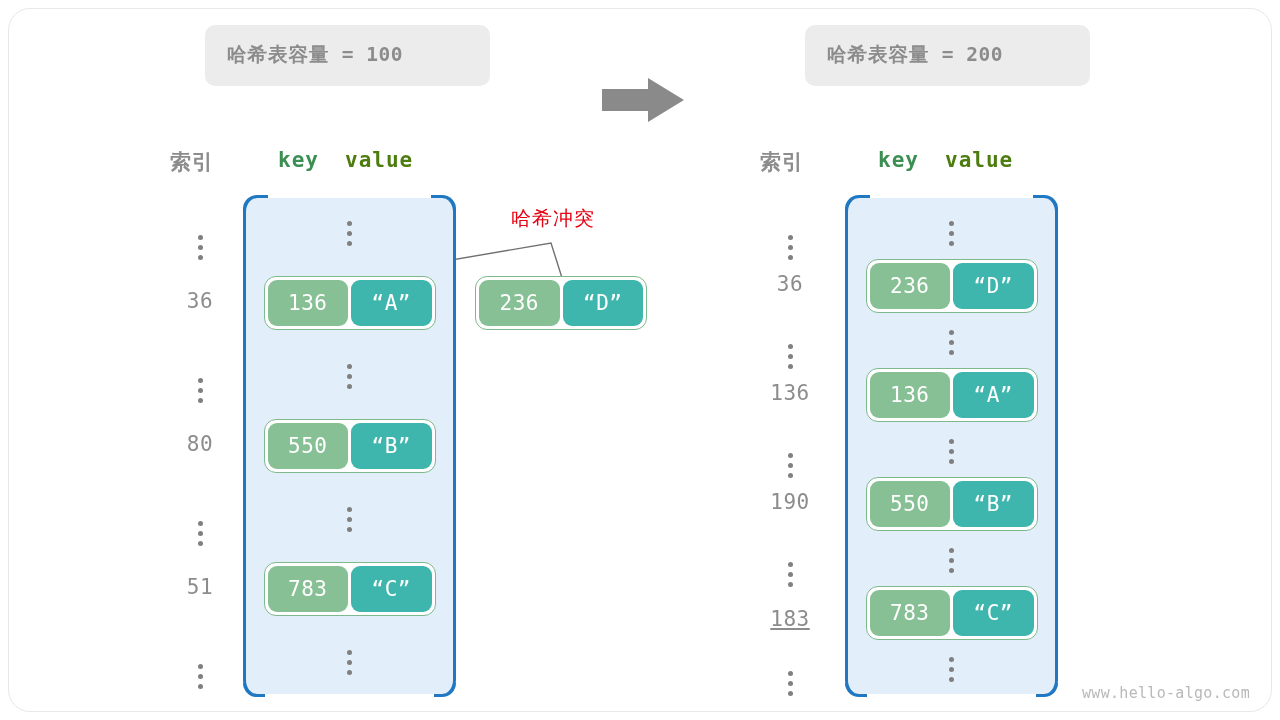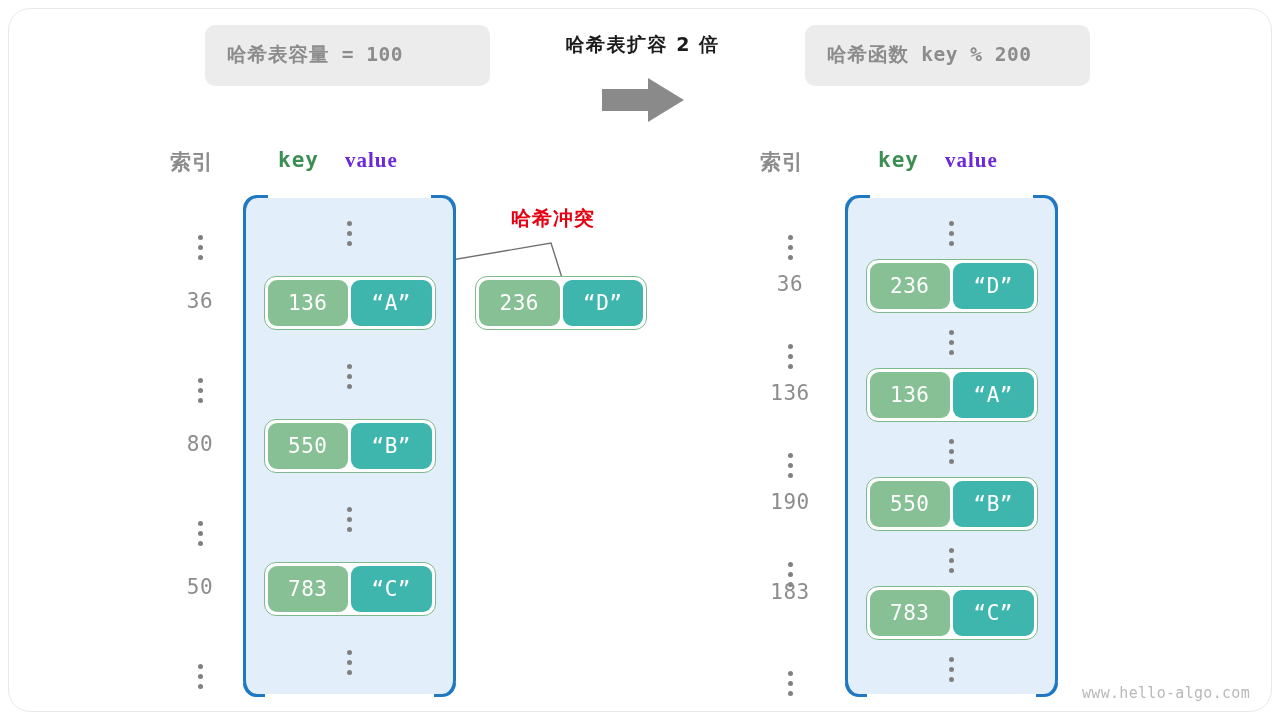--- a/index.html
+++ b/index.html
@@ -70,21 +70,21 @@
   .col-header {
     position: absolute;
     font-family: "DejaVu Sans Mono", "Liberation Mono", monospace;
     font-size: 21px;
     font-weight: bold;
     letter-spacing: 1px;
     white-space: nowrap;
   }
   .hdr-index { color: #8c8c8c; font-family: "DejaVu Sans","Liberation Sans",sans-serif; }
   .hdr-key   { color: #3c8f52; }
-  .hdr-value { color: #6d28d9; font-family: Liberation Serif, serif; }
+  .hdr-value { color: #4d7c0f; }
 
   
   .index-col {
     position: absolute;
     width: 80px;
   }
   .index-cell {
     position: absolute;
     left: 0; width: 80px;
     text-align: center;
@@ -176,21 +176,21 @@
   }
 
   
   #collision-label {
     position: absolute;
     left: 488px; top: 205px;
     width: 130px;
     text-align: center;
     color: #e60012;
     font-size: 20px;
-    font-weight: bold;
+    font-weight: normal;
     letter-spacing: 1px;
   }
   #leader-lines { position: absolute; left: 0; top: 0; pointer-events: none; }
 
   
   #watermark {
     position: absolute;
     right: 30px; bottom: 18px;
     color: #b9b9b9;
     font-family: "DejaVu Sans Mono", "Liberation Mono", monospace;
@@ -205,25 +205,24 @@
   <div id="frame"></div>
 
   <div class="info-box" id="info-left">
     <div class="info-line">
       <span class="cjk">哈希表容量</span><span> = 100</span>
     </div>
   </div>
 
   <div class="info-box" id="info-right">
     <div class="info-line">
-      <span class="cjk">哈希函数</span><span> key % 200</span>
+      <span class="cjk">哈希表容量</span><span> = 200</span>
     </div>
   </div>
 
-  <div id="center-title">哈希表扩容 2 倍</div>
 
   <div id="arrow-wrap">
     <svg width="86" height="48" viewBox="0 0 86 48">
       <polygon points="2,13 48,13 48,2 84,24 48,46 48,35 2,35" fill="#8a8a8a"></polygon>
     </svg>
   </div>
 
   <svg id="leader-lines" width="1280" height="720">
     <polyline points="352,277 551,243 563,281" fill="none" stroke="#707070" stroke-width="1.4"></polyline>
   </svg>
@@ -244,21 +243,21 @@
           <i style="width:5px;height:5px;border-radius:50%;background:#808080;display:block;"></i>
           <i style="width:5px;height:5px;border-radius:50%;background:#808080;display:block;"></i>
           <i style="width:5px;height:5px;border-radius:50%;background:#808080;display:block;"></i>
         </span></div>
       <div class="index-cell" style="top: 235.5px;">80</div>
       <div class="index-cell" style="top: 311px;"><span style="display:inline-flex;flex-direction:column;gap:5px;align-items:center;">
           <i style="width:5px;height:5px;border-radius:50%;background:#808080;display:block;"></i>
           <i style="width:5px;height:5px;border-radius:50%;background:#808080;display:block;"></i>
           <i style="width:5px;height:5px;border-radius:50%;background:#808080;display:block;"></i>
         </span></div>
-      <div class="index-cell" style="top: 378.5px;">50</div>
+      <div class="index-cell" style="top: 378.5px;">51</div>
       <div class="index-cell" style="top: 454px;"><span style="display:inline-flex;flex-direction:column;gap:5px;align-items:center;">
           <i style="width:5px;height:5px;border-radius:50%;background:#808080;display:block;"></i>
           <i style="width:5px;height:5px;border-radius:50%;background:#808080;display:block;"></i>
           <i style="width:5px;height:5px;border-radius:50%;background:#808080;display:block;"></i>
         </span></div>
     </div>
 
   <div class="bucket-box" id="left-bucket" style="left:243px; top:198px; width:213px; height:496px;">
     <span class="corner-bl"></span>
       <span class="corner-br"></span>
@@ -322,21 +321,21 @@
           <i style="width:5px;height:5px;border-radius:50%;background:#808080;display:block;"></i>
           <i style="width:5px;height:5px;border-radius:50%;background:#808080;display:block;"></i>
           <i style="width:5px;height:5px;border-radius:50%;background:#808080;display:block;"></i>
         </span></div>
       <div class="index-cell" style="top: 293.5px;">190</div>
       <div class="index-cell" style="top: 352px;"><span style="display:inline-flex;flex-direction:column;gap:5px;align-items:center;">
           <i style="width:5px;height:5px;border-radius:50%;background:#808080;display:block;"></i>
           <i style="width:5px;height:5px;border-radius:50%;background:#808080;display:block;"></i>
           <i style="width:5px;height:5px;border-radius:50%;background:#808080;display:block;"></i>
         </span></div>
-      <div class="index-cell" style="top: 384px;">183</div>
+      <div class="index-cell" style="top: 411px; text-decoration: underline;">183</div>
       <div class="index-cell" style="top: 461px;"><span style="display:inline-flex;flex-direction:column;gap:5px;align-items:center;">
           <i style="width:5px;height:5px;border-radius:50%;background:#808080;display:block;"></i>
           <i style="width:5px;height:5px;border-radius:50%;background:#808080;display:block;"></i>
           <i style="width:5px;height:5px;border-radius:50%;background:#808080;display:block;"></i>
         </span></div>
     </div>
 
   <div class="bucket-box" id="right-bucket" style="left:845px; top:198px; width:213px; height:496px;">
     <span class="corner-bl"></span>
       <span class="corner-br"></span>

